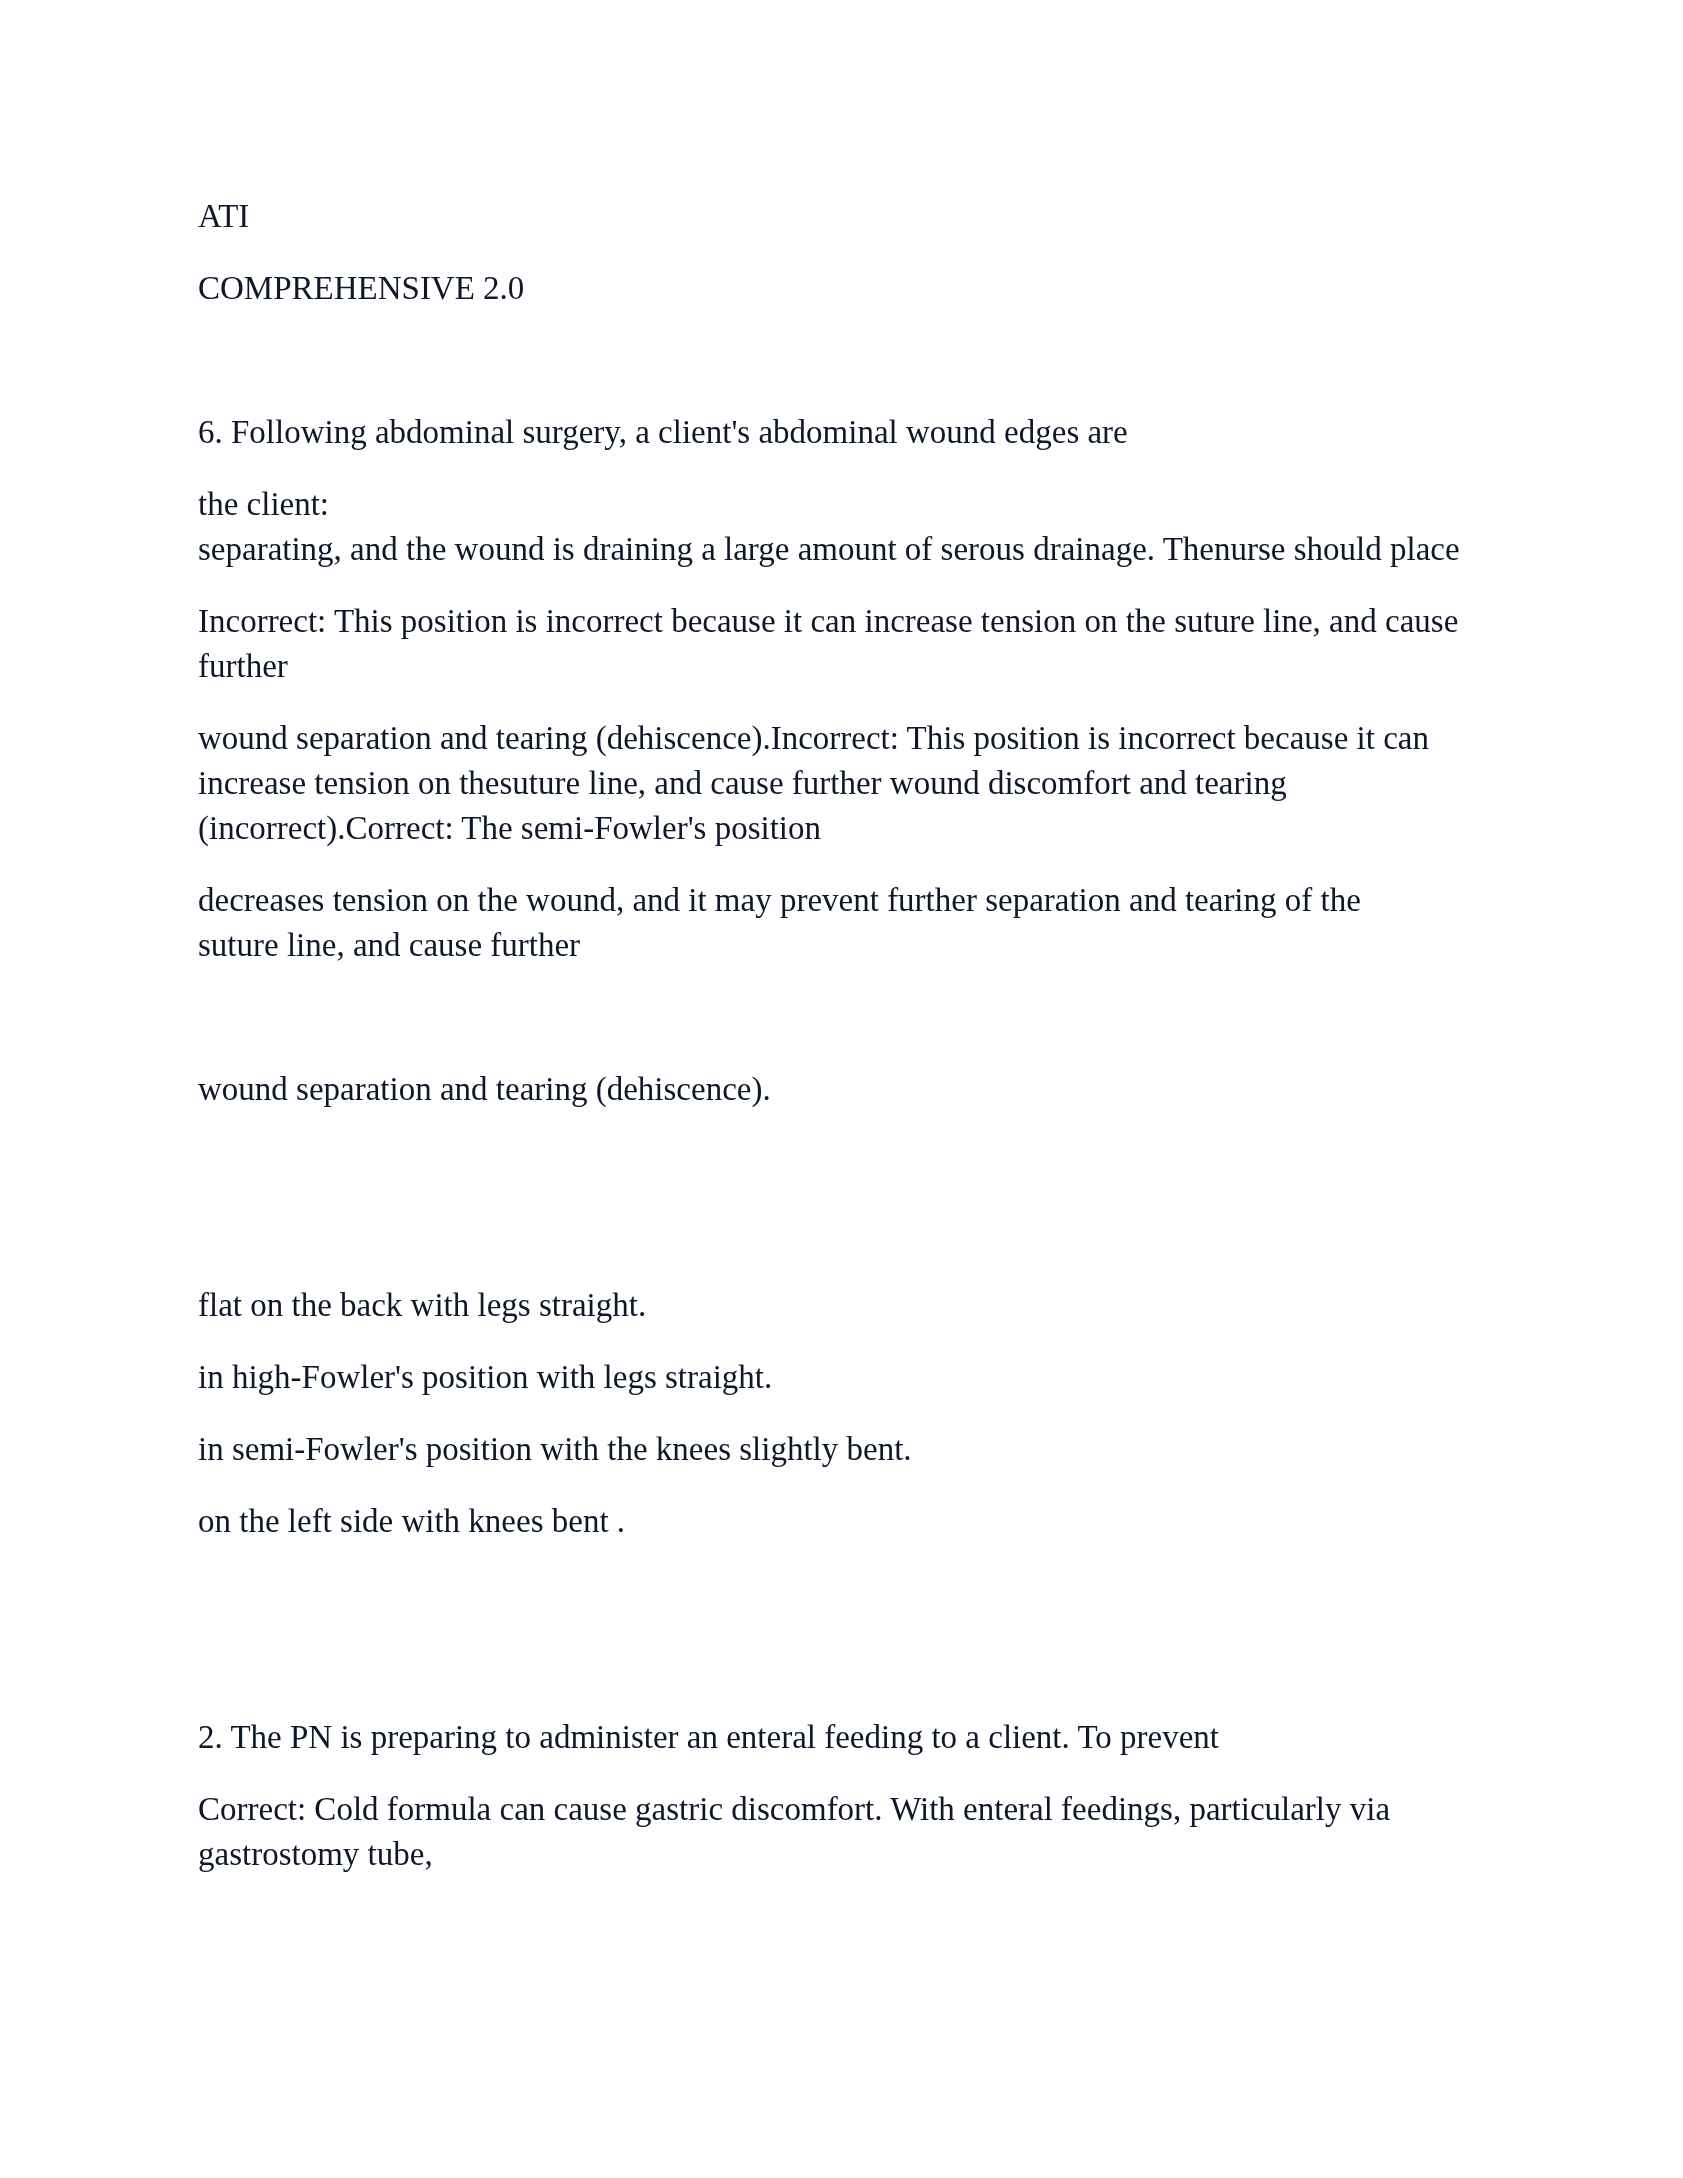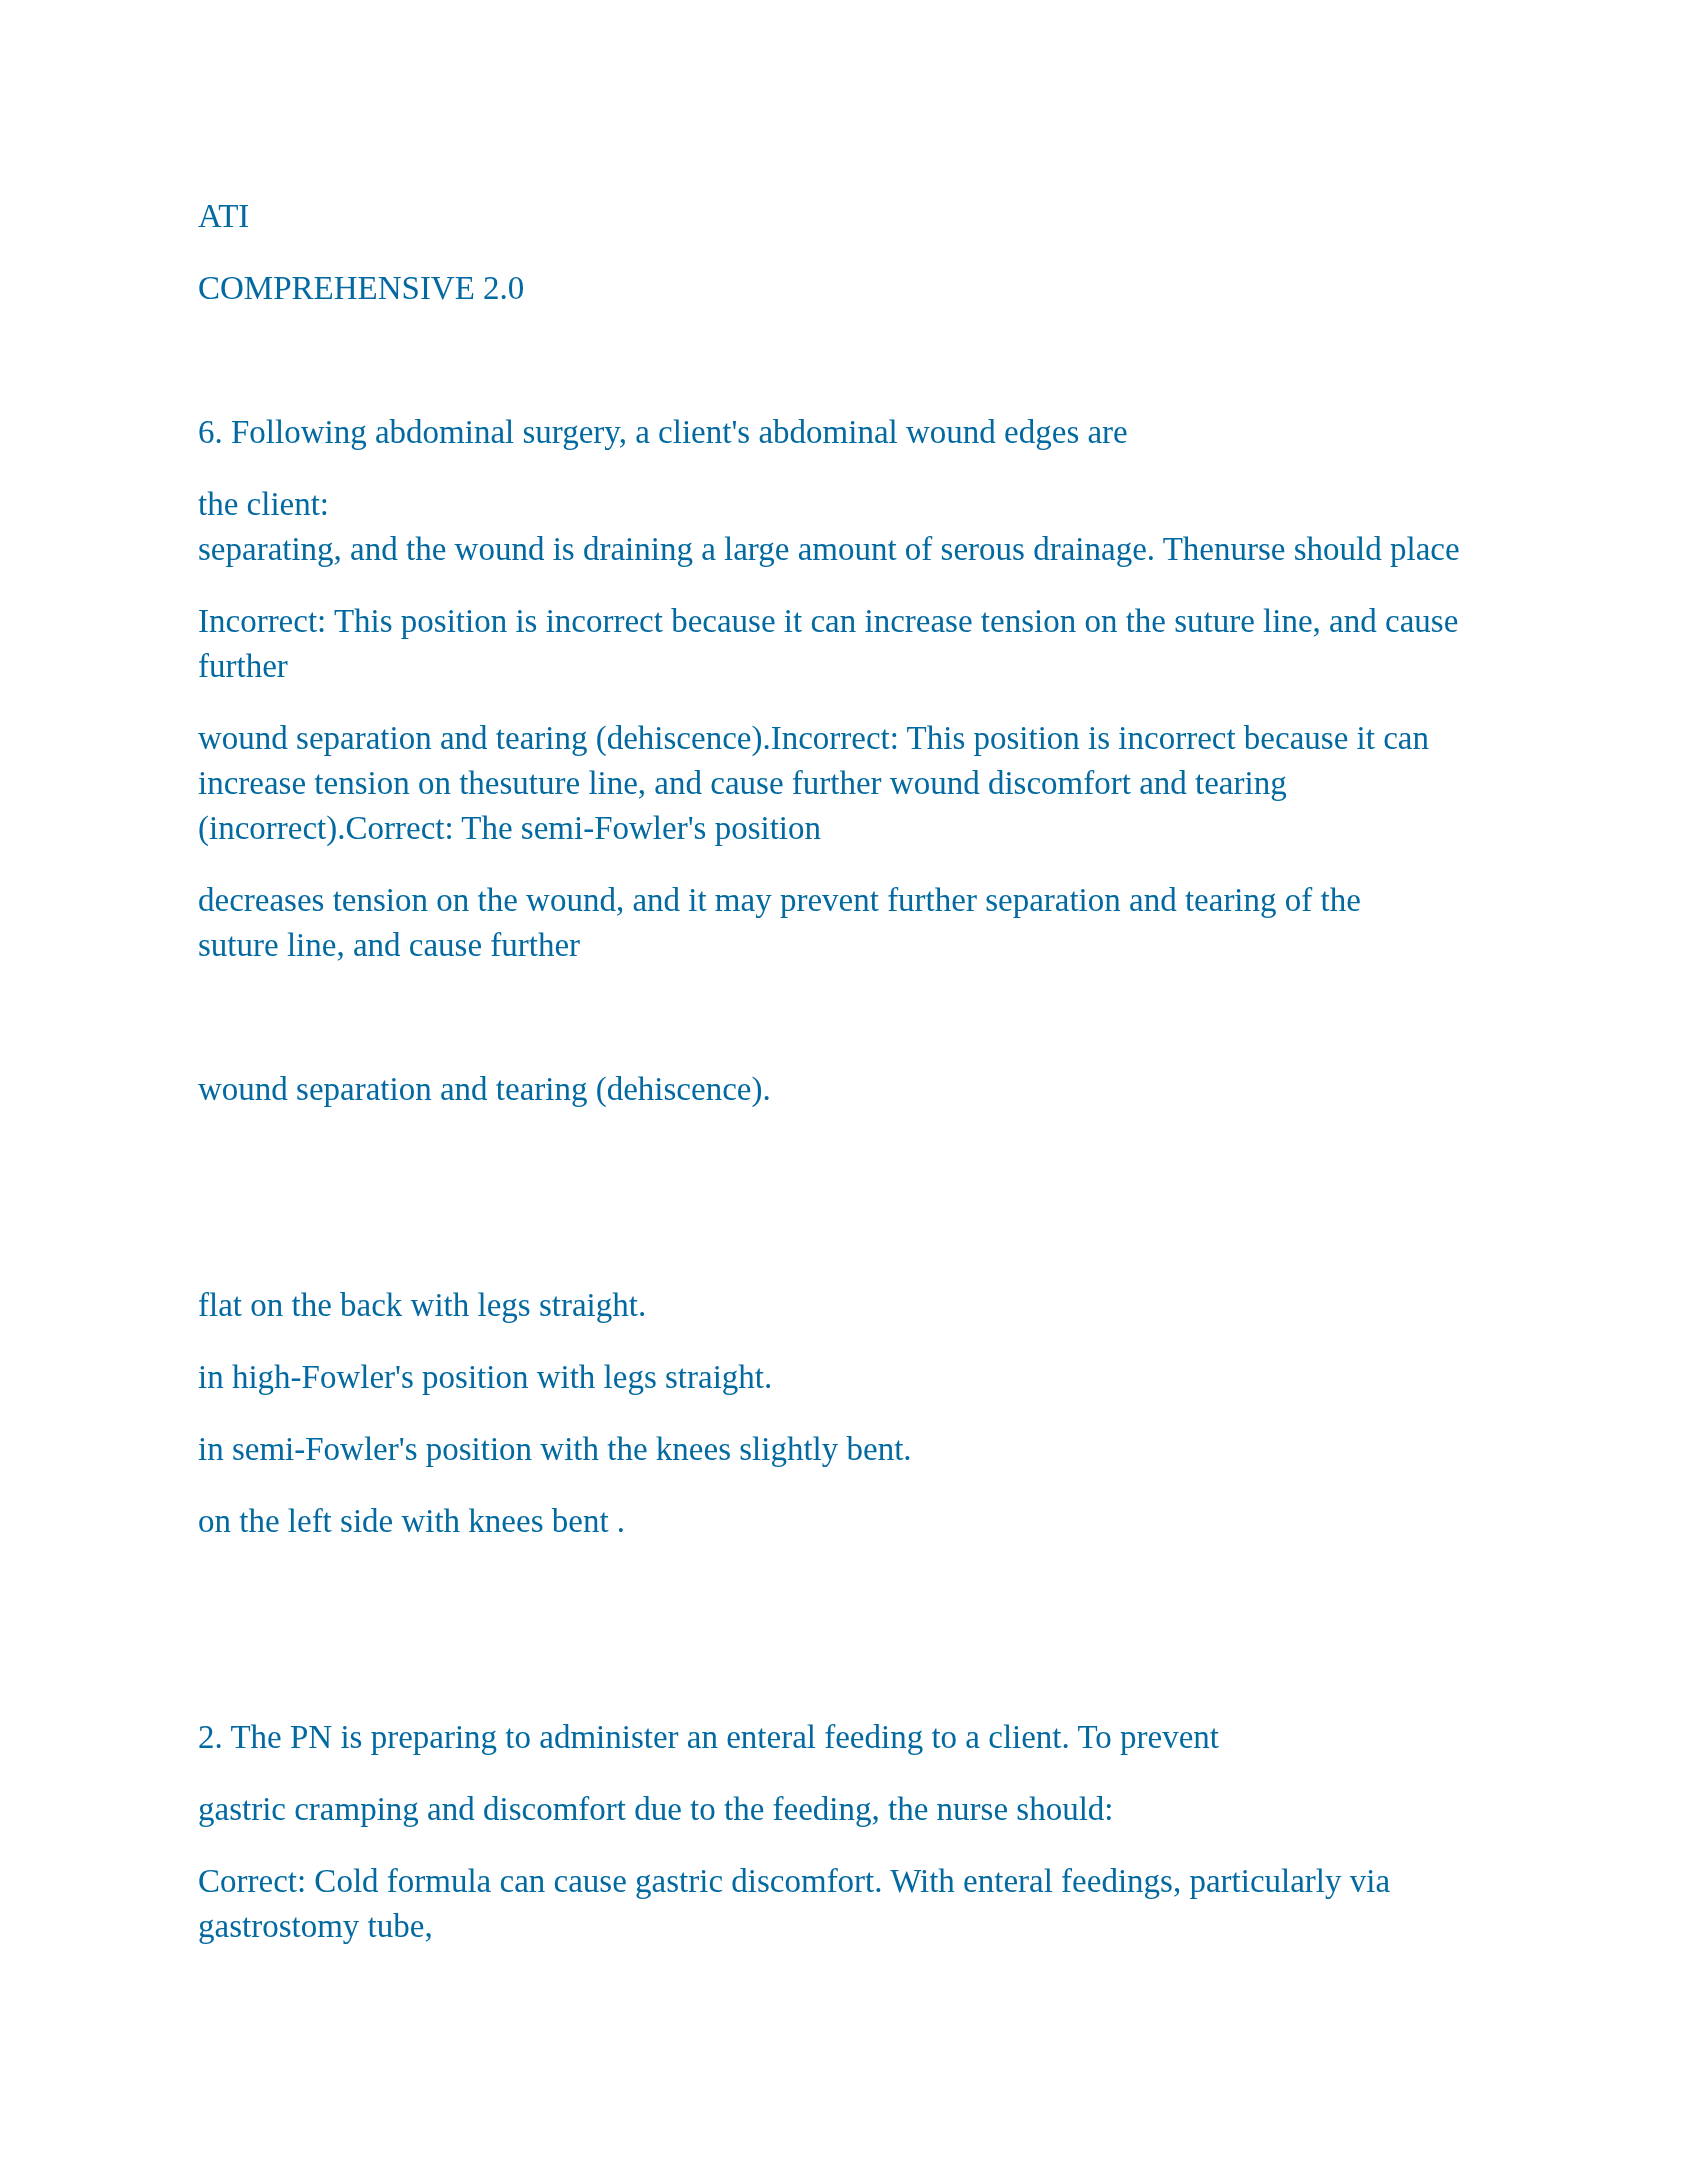--- a/index.html
+++ b/index.html
@@ -9,21 +9,21 @@
   }
   .page {
     position: relative;
     box-sizing: border-box;
     width: 1683px;
     height: 2178px;
     background: #ffffff;
     padding: 194px 198px 0 198px;
     font-family: "Liberation Serif", serif;
     font-size: 33px;
-    color: #0369a1;
+    color: #0f172a;
   }
   .para {
     margin: 0 0 27px 0;
     padding: 0;
   }
   .line {
     height: 45px;
     line-height: 45px;
     white-space: nowrap;
   }
@@ -101,23 +101,20 @@
     <div class="line">on the left side with knees bent .</div>
   </div>
 
   <div class="para blank"></div>
   <div class="para blank"></div>
 
   <div class="para">
     <div class="line">2. The PN is preparing to administer an enteral feeding to a client. To prevent</div>
   </div>
 
-  <div class="para">
-    <div class="line">gastric cramping and discomfort due to the feeding, the nurse should:</div>
-  </div>
 
   <div class="para">
     <div class="line">Correct: Cold formula can cause gastric discomfort. With enteral feedings, particularly via</div>
     <div class="line">gastrostomy tube,</div>
   </div>
 
 </div>
 
 
 </body></html>

